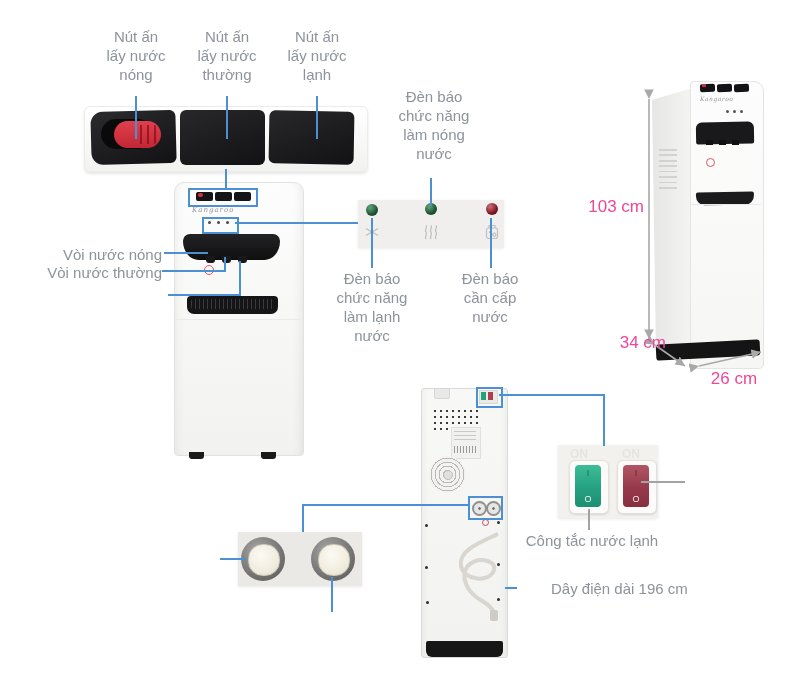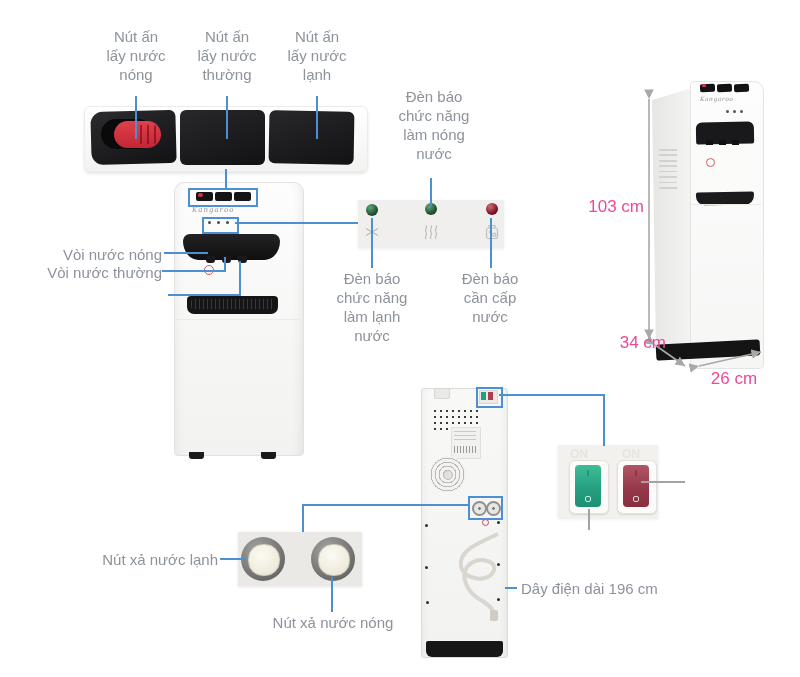--- a/index.html
+++ b/index.html
@@ -200,27 +200,26 @@
   <div class="abs" style="left:569px;top:460px;width:38px;height:52px;background:#fcfbfa;border:1px solid #e3e1de;border-radius:6px;box-shadow:0 1px 2px rgba(0,0,0,0.12)"></div>
   <div class="abs" style="left:575px;top:465px;width:26px;height:42px;border-radius:4px;background:linear-gradient(180deg,#3dbd97,#25a181 55%,#1e8f72)"></div>
   <div class="abs" style="left:575px;top:468px;width:26px;height:10px;text-align:center;font-size:9px;color:rgba(10,70,55,0.65);z-index:3">I</div>
   <div class="abs" style="left:575px;top:494px;width:26px;height:10px;text-align:center;font-size:9px;color:rgba(255,255,255,0.9);z-index:3">O</div>
   <div class="abs" style="left:617px;top:460px;width:38px;height:52px;background:#fcfbfa;border:1px solid #e3e1de;border-radius:6px;box-shadow:0 1px 2px rgba(0,0,0,0.12)"></div>
   <div class="abs" style="left:623px;top:465px;width:26px;height:42px;border-radius:4px;background:linear-gradient(180deg,#b25665,#96394a 55%,#872f3f)"></div>
   <div class="abs" style="left:623px;top:468px;width:26px;height:10px;text-align:center;font-size:9px;color:rgba(60,12,20,0.65);z-index:3">I</div>
   <div class="abs" style="left:623px;top:494px;width:26px;height:10px;text-align:center;font-size:9px;color:rgba(255,255,255,0.9);z-index:3">O</div>
   <div class="gl" style="left:641px;top:481px;width:44px;height:2px"></div>
   <div class="gl" style="left:588px;top:509px;width:2px;height:21px"></div>
+  <div class="lbl" style="left:510px;top:531px;width:164px">Công tắc nước lạnh</div>
 
   <div class="abs" style="left:238px;top:532px;width:124px;height:54px;background:#ebe9e6;box-shadow:0 1px 3px rgba(0,0,0,0.10)"></div>
   <div class="abs" style="left:241px;top:537px;width:44px;height:44px;border-radius:50%;background:radial-gradient(circle at 38% 32%,#a7a7a5,#6b6b69 70%,#585856)"></div>
   <div class="abs" style="left:248px;top:544px;width:30px;height:30px;border-radius:46%;border:1px solid #cfcabb;background:radial-gradient(circle at 42% 35%,#fcfbf3,#eeeadb 70%,#ddd8c6)"></div>
   <div class="abs" style="left:311px;top:537px;width:44px;height:44px;border-radius:50%;background:radial-gradient(circle at 38% 32%,#a7a7a5,#6b6b69 70%,#585856)"></div>
   <div class="abs" style="left:318px;top:544px;width:30px;height:30px;border-radius:46%;border:1px solid #cfcabb;background:radial-gradient(circle at 42% 35%,#fcfbf3,#eeeadb 70%,#ddd8c6)"></div>
   <div class="bl" style="left:220px;top:558px;width:26px;height:2px"></div>
-  <div class="lbl right" style="left:80px;top:550px;width:138px">Nút xả nước lạnh</div>
   <div class="bl" style="left:331px;top:577px;width:2px;height:35px"></div>
-  <div class="lbl" style="left:263px;top:613px;width:140px">Nút xả nước nóng</div>
 
   <div class="bl" style="left:505px;top:587px;width:12px;height:2px"></div>
-  <div class="lbl left" style="left:521px;top:579px;width:180px">Dây điện dài 196 cm</div>
+  <div class="lbl left" style="left:551px;top:579px;width:180px">Dây điện dài 196 cm</div>
 
 </div>
 
 </body></html>

